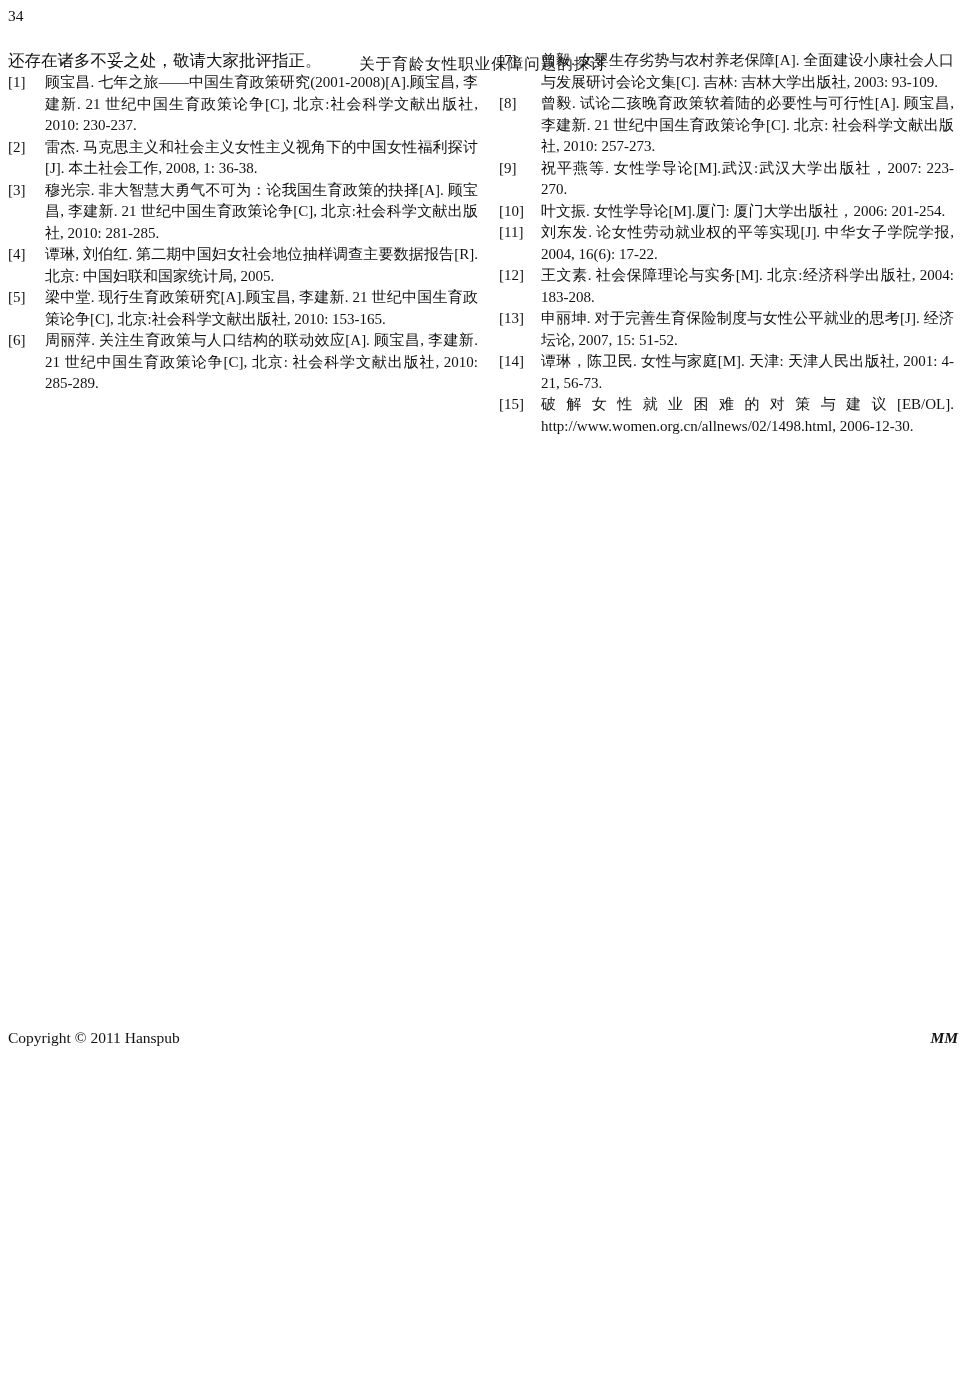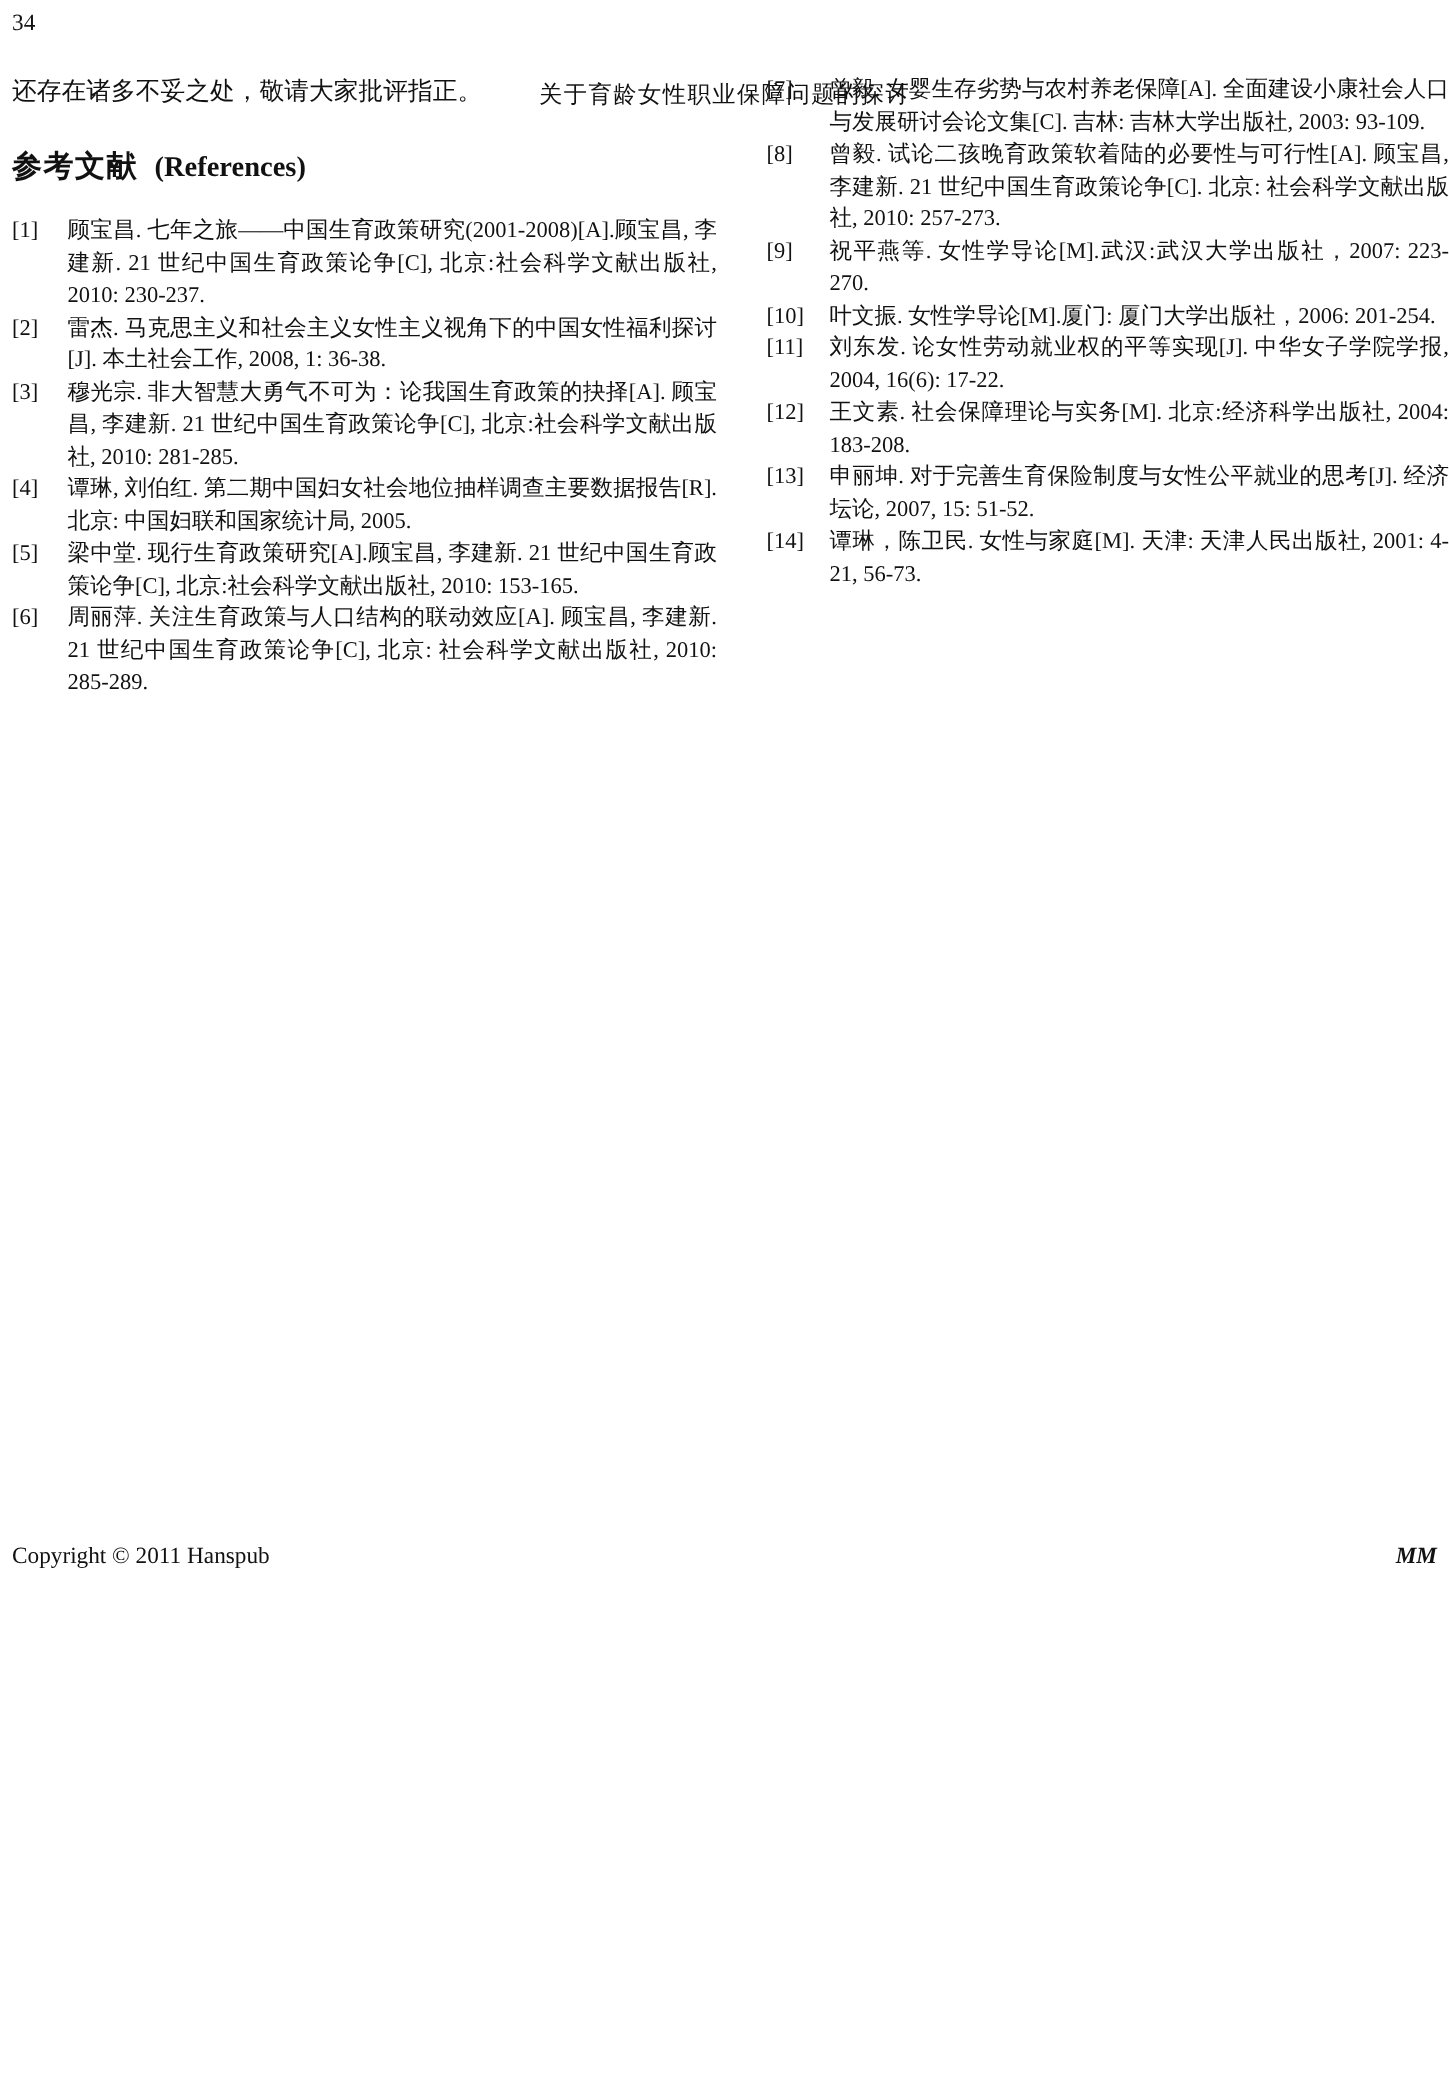--- a/index.html
+++ b/index.html
@@ -35,21 +35,21 @@
   }
   .running-title {
     display: block;
     text-align: center;
     letter-spacing: 1px;
     margin-top: 48px;
   }
   .columns {
     margin-top: 23px;
     display: flex;
-    gap: 33px;
+    gap: 21px;
     flex: 0 0 auto;
   }
   .col-left { width: 470px; flex: 0 0 470px; }
   .col-right { width: 455px; flex: 0 0 455px; }
   .closing-text {
     margin: 0;
     font-size: 16.5px;
     line-height: 22px;
   }
   .refs-heading {
@@ -102,24 +102,20 @@
 <div class="page">
 
   <div class="page-header">
     <span class="page-number">34</span>
     <span class="running-title">关于育龄女性职业保障问题的探讨</span>
   </div>
 
   <div class="columns">
     <div class="col col-left">
       <p class="closing-text">还存在诸多不妥之处，敬请大家批评指正。</p>
-      <h2 class="refs-heading">
-        <span class="refs-heading-zh">参考文献</span>
-        <span class="refs-heading-en">(References)</span>
-      </h2>
       <div class="refs-list" id="refs-left">
           <div class="ref">
             <span class="ref-num">[1]</span>
             <span class="ref-text">顾宝昌. 七年之旅——中国生育政策研究(2001-2008)[A].顾宝昌, 李建新. 21 世纪中国生育政策论争[C], 北京:社会科学文献出版社, 2010: 230-237.</span>
           </div>
           <div class="ref">
             <span class="ref-num">[2]</span>
             <span class="ref-text">雷杰. 马克思主义和社会主义女性主义视角下的中国女性福利探讨[J]. 本土社会工作, 2008, 1: 36-38.</span>
           </div>
           <div class="ref">
@@ -167,20 +163,24 @@
             <span class="ref-text">王文素. 社会保障理论与实务[M]. 北京:经济科学出版社, 2004: 183-208.</span>
           </div>
           <div class="ref">
             <span class="ref-num">[13]</span>
             <span class="ref-text">申丽坤. 对于完善生育保险制度与女性公平就业的思考[J]. 经济坛论, 2007, 15: 51-52.</span>
           </div>
           <div class="ref">
             <span class="ref-num">[14]</span>
             <span class="ref-text">谭琳，陈卫民. 女性与家庭[M]. 天津: 天津人民出版社, 2001: 4-21, 56-73.</span>
           </div>
+          <div class="ref">
+            <span class="ref-num">[15]</span>
+            <span class="ref-text">破解女性就业困难的对策与建议[EB/OL]. http://www.women.org.cn/allnews/02/1498.html, 2006-12-30.</span>
+          </div>
         </div>
     </div>
   </div>
 
   <div class="page-footer">
     <span class="copyright">Copyright © 2011 Hanspub</span>
     <span class="journal-abbrev">MM</span>
   </div>
 
 </div>

